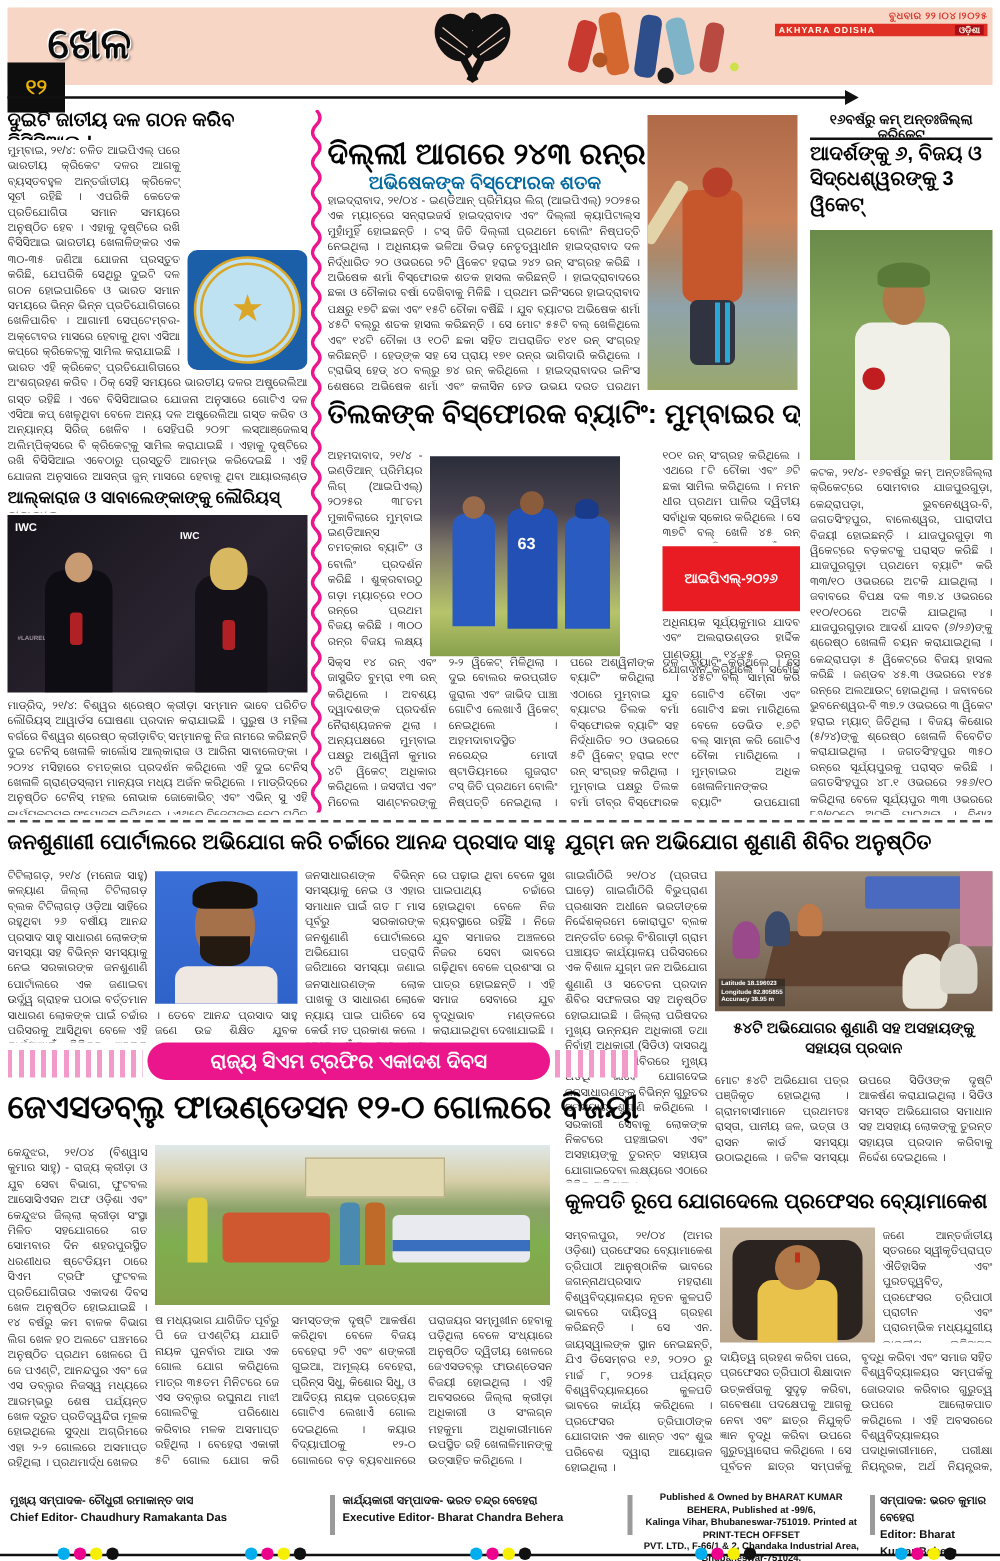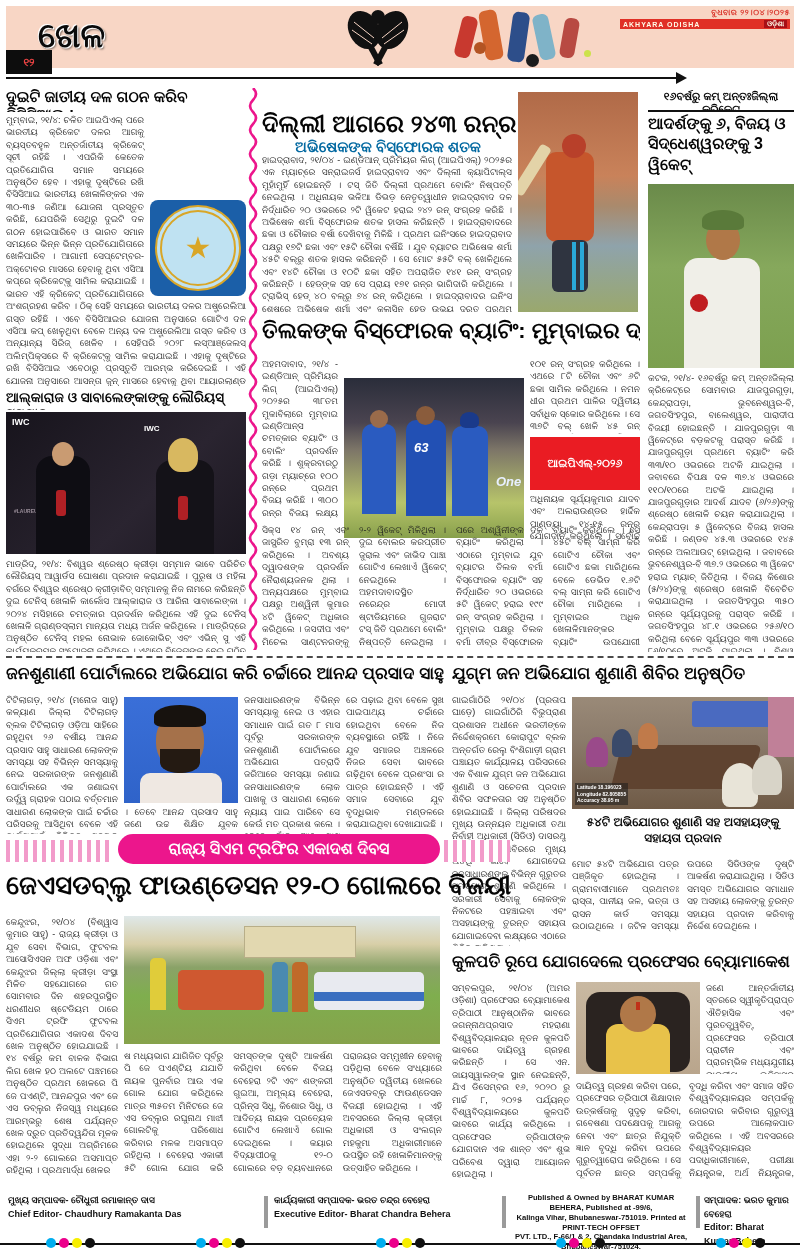--- a/index.html
+++ b/index.html
@@ -3,22 +3,22 @@
 <meta charset="utf-8">
 <style>
   html,body{margin:0;padding:0;background:#e9e9e9;}
   #page{position:relative;width:800px;height:1249px;background:#fff;margin:0 auto;
         font-family:"Liberation Sans","DejaVu Sans",sans-serif;color:#111;overflow:hidden;}
   .abs{position:absolute;}
   
   .banner{left:6px;top:6px;width:788px;height:62px;background:#f8d6c5;}
   .khela{left:38px;top:16px;font-size:34px;font-weight:800;color:#0a0a0a;
          text-shadow:1px 1px 0 #fff,-1px -1px 0 #fff,2px 2px 2px rgba(0,0,0,.45);}
-  .pagenum{left:6px;top:50px;width:46px;height:24px;background:#0d0d0d;color:#ef4444;
-           display:flex;align-items:center;justify-content:center;font-size:11px;font-weight:700;}
+  .pagenum{left:6px;top:50px;width:46px;height:40px;background:#0d0d0d;color:#eab308;
+           display:flex;align-items:center;justify-content:center;font-size:17px;font-weight:700;}
   .rackets{left:328px;top:8px;}
   .collage{left:452px;top:2px;width:180px;height:70px;overflow:hidden;}
   .collage span{position:absolute;border-radius:6px;}
   .masthead{right:10px;top:8px;width:170px;text-align:right;}
   .mast-date{font-size:8px;font-weight:700;color:#d9352b;letter-spacing:.5px;}
   .mast-title{font-size:44px;font-weight:800;line-height:.95;letter-spacing:-2px;color:#141414;
               text-shadow:1px 1px 0 #fff;}
   .mast-strip{margin-top:1px;background:#e03026;color:#fffbe8;font-size:7px;font-weight:700;
               display:flex;justify-content:space-between;align-items:center;padding:1px 3px;letter-spacing:1px;}
   .mast-strip .box{background:#a80f16;color:#ffe;padding:0 3px;letter-spacing:0;}
@@ -153,21 +153,21 @@
     <span class="shape" style="left:8px;top:50px;width:12px;height:56px;background:#e3d3a8;transform:rotate(32deg);border-radius:4px;"></span>
     <span class="shape" style="left:34px;top:148px;width:36px;height:52px;background:#2f3440;border-radius:6px;"></span>
     <span class="shape" style="left:54px;top:150px;width:4px;height:48px;background:#2aa8d8;"></span>
     <span class="shape" style="left:62px;top:150px;width:4px;height:48px;background:#2aa8d8;"></span>
   </div>
 
   <div class="abs hd nowrap" style="left:262px;top:318px;width:378px;height:36px;font-size:22px;">ତିଲକଙ୍କ ବିସ୍ଫୋରକ ବ୍ୟାଟିଂ: ମୁମ୍ବାଇର ଦ୍ୱିତୀୟ ବିଜୟ</div>
 
   <div class="abs body-txt" style="left:262px;top:358px;width:76px;height:160px;">ଅହମଦାବାଦ, ୨୧/୪ - ଇଣ୍ଡିଆନ୍ ପ୍ରିମିୟର ଲିଗ୍ (ଆଇପିଏଲ୍) ୨୦୨୫ର ୩୮ତମ ମୁକାବିଲାରେ ମୁମ୍ବାଇ ଇଣ୍ଡିଆନ୍ସ ଚମତ୍କାର ବ୍ୟାଟିଂ ଓ ବୋଲିଂ ପ୍ରଦର୍ଶନ କରିଛି । ଶୁକ୍ରବାରଠୁ ଗଡ଼ା ମ୍ୟାଚ୍‌ରେ ୧୦୦ ରନ୍‌ରେ ପ୍ରଥମ ବିଜୟ କରିଛି । ୩୦୦ ରନ୍‌ର ବିଜୟ ଲକ୍ଷ୍ୟ ନେଇ ବ୍ୟାଟିଂ କରିଥିବା ସମସ୍ତ ୱିକେଟ୍ ହରାଇ ୨୦୦ ରନ୍ ସଂଗ୍ରହ କରିଥିଲା । ମୁମ୍ବାଇ ବୋଲରଙ୍କ ଚର୍ତ୍ତୁ ପ୍ରହାରରେ ବିଜୟ ଦାୟିତ୍ୱ ରହିଥିଲା । ଆଇପିଏଲର ଦଳିତ ସଂଘର୍ଷରେ</div>
 
-  <div class="photo ph-mi" style="left:344px;top:378px;width:180px;height:160px;font-style:italic;">
+  <div class="photo ph-mi" style="left:344px;top:365px;width:152px;height:160px;">
     <span class="shape" style="left:18px;top:46px;width:34px;height:90px;background:#2a5bc0;border-radius:10px 10px 0 0;"></span>
     <span class="shape" style="left:26px;top:32px;width:18px;height:18px;background:#9a6b4a;border-radius:50%;"></span>
     <span class="shape" style="left:62px;top:42px;width:40px;height:96px;background:#2250b4;border-radius:10px 10px 0 0;"></span>
     <span class="shape" style="left:72px;top:28px;width:19px;height:19px;background:#8a5c3c;border-radius:50%;"></span>
     <span class="ov-txt" style="left:70px;top:62px;font-size:13px;">63</span>
     <span class="shape" style="left:108px;top:48px;width:36px;height:90px;background:#2a5bc0;border-radius:10px 10px 0 0;"></span>
     <span class="shape" style="left:116px;top:34px;width:19px;height:16px;background:#1a3a8a;border-radius:50% 50% 30% 30%;"></span>
     <span class="ov-txt" style="left:152px;top:96px;font-size:13px;color:#e8f0ff;">One</span>
   </div>
 

